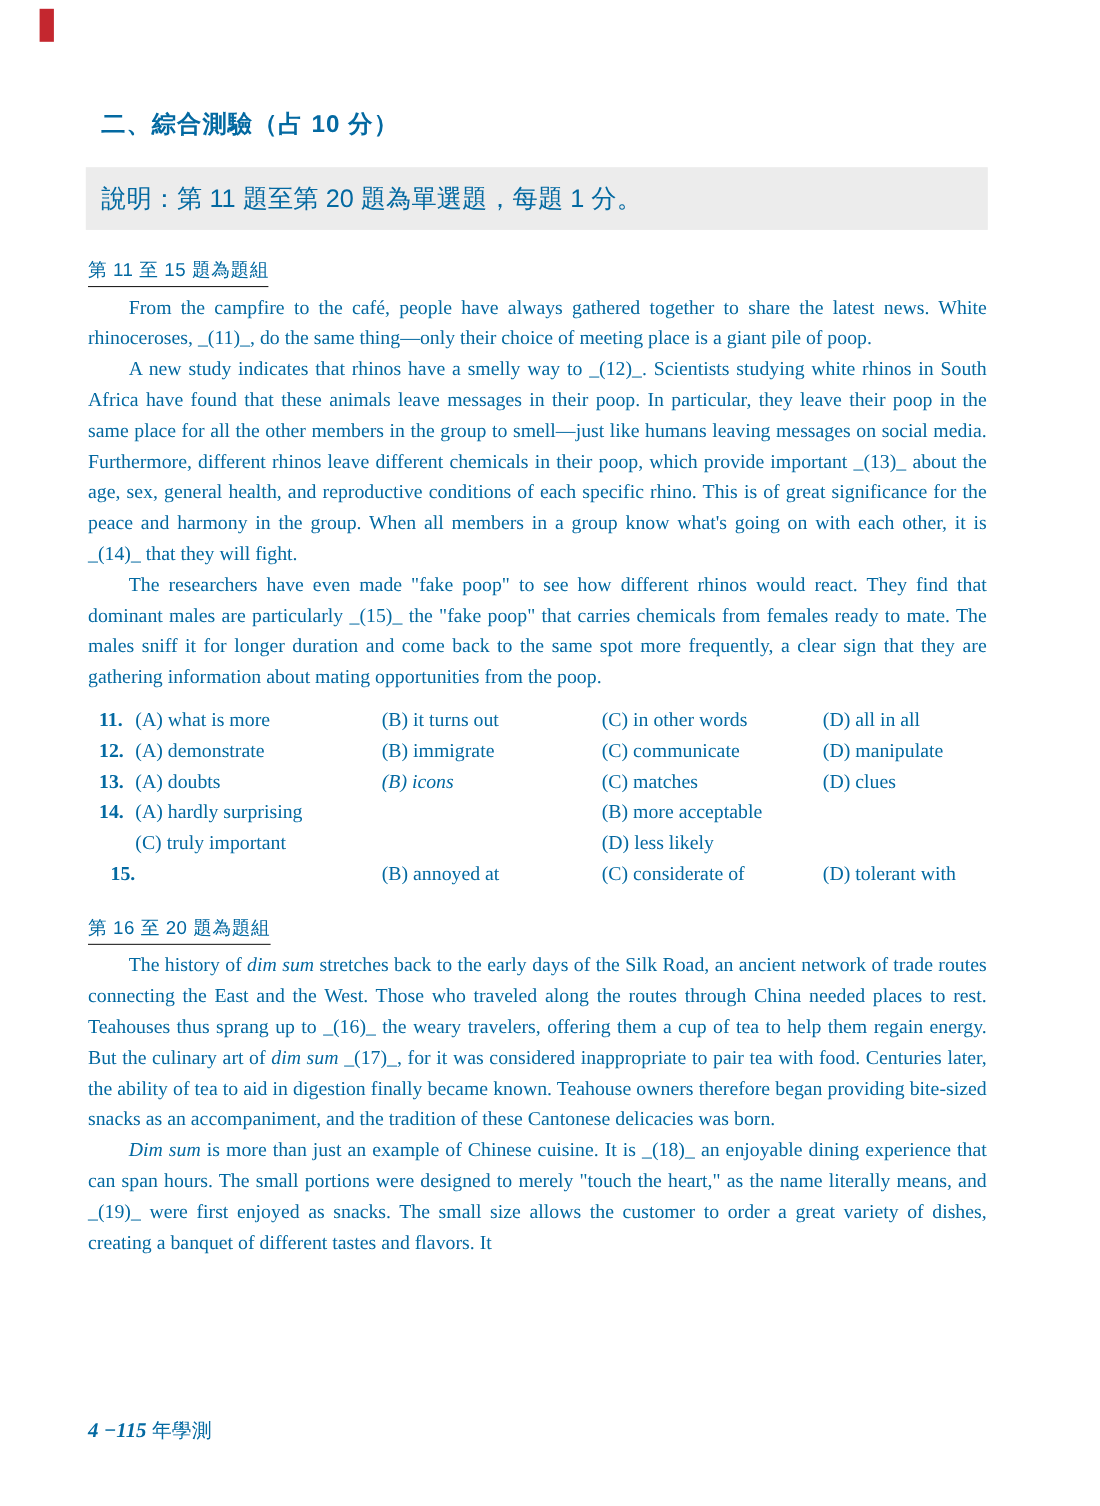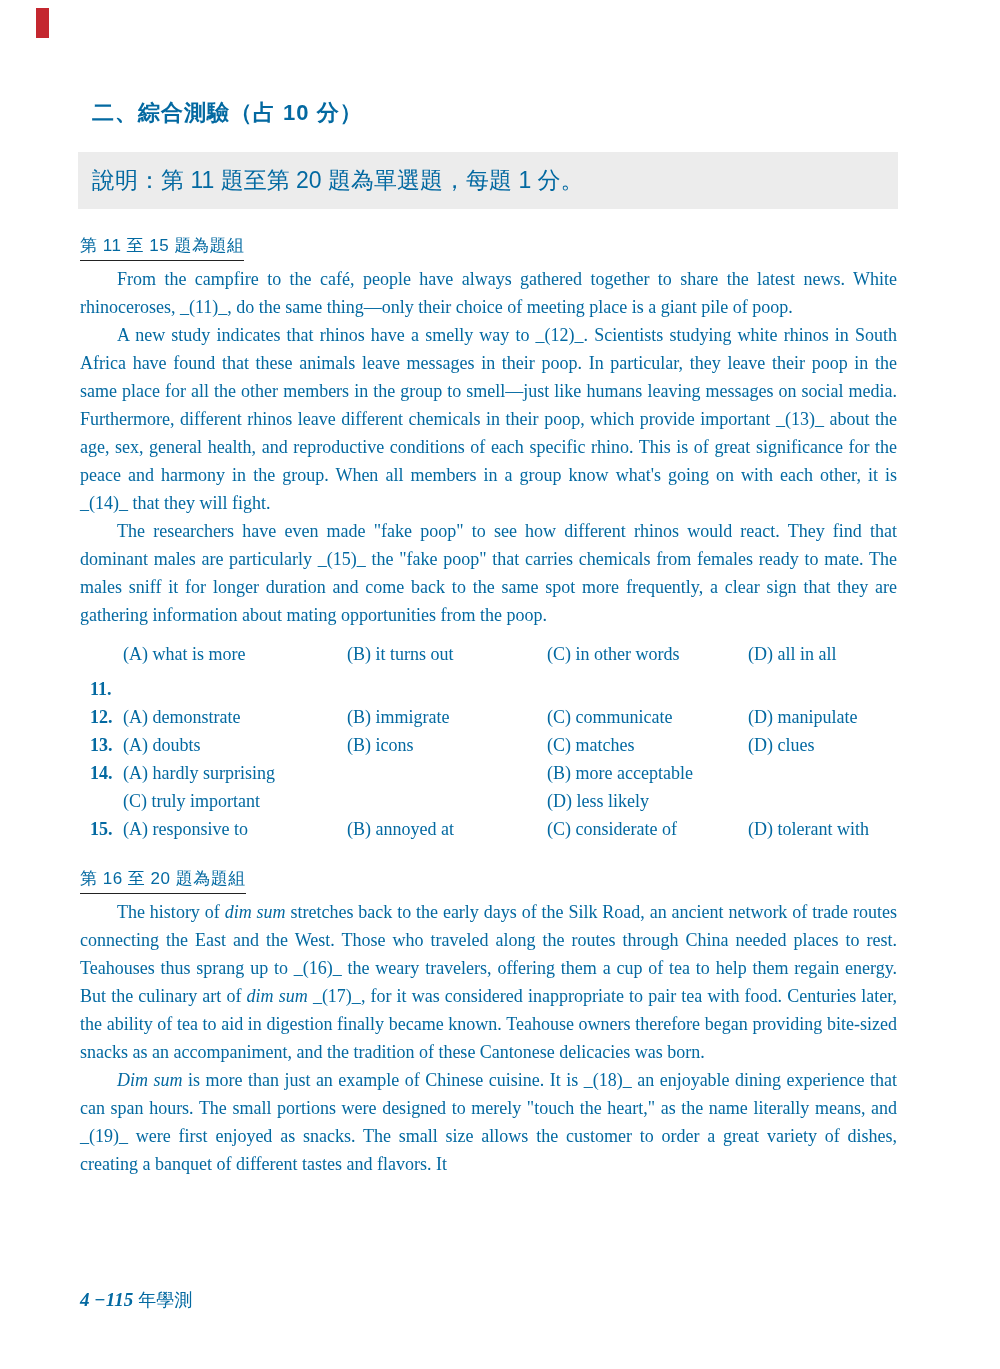--- a/index.html
+++ b/index.html
@@ -45,53 +45,52 @@
     </div>
 
     <div class="passage">
       <p><span>From the campfire to the café, people have always gathered together to share the latest news. White rhinoceroses, </span><span class="b">_(11)_</span><span>, do the same thing—only their choice of meeting place is a giant pile of poop.</span></p>
       <p><span>A new study indicates that rhinos have a smelly way to </span><span class="b">_(12)_</span><span>. Scientists studying white rhinos in South Africa have found that these animals leave messages in their poop. In particular, they leave their poop in the same place for all the other members in the group to smell—just like humans leaving messages on social media. Furthermore, different rhinos leave different chemicals in their poop, which provide important </span><span class="b">_(13)_</span><span> about the age, sex, general health, and reproductive conditions of each specific rhino. This is of great significance for the peace and harmony in the group. When all members in a group know what's going on with each other, it is </span><span class="b">_(14)_</span><span> that they will fight.</span></p>
       <p><span>The researchers have even made "fake poop" to see how different rhinos would react. They find that dominant males are particularly </span><span class="b">_(15)_</span><span> the "fake poop" that carries chemicals from females ready to mate. The males sniff it for longer duration and come back to the same spot more frequently, a clear sign that they are gathering information about mating opportunities from the poop.</span></p>
     </div>
 
     <div class="options">
         <div class="opt-row">
-          <span class="qno" style="grid-column: 1; margin-top: 35px;">11.</span>
+          <span class="qno" style="grid-column: 1;">11.</span>
           <span style="grid-column: 2;">(A) what is more</span>
           <span style="grid-column: 3;">(B) it turns out</span>
           <span style="grid-column: 4; font-family: Liberation Serif, serif;">(C) in other words</span>
           <span style="grid-column: 5;">(D) all in all</span>
         </div>
         <div class="opt-row">
           <span class="qno" style="grid-column: 1;">12.</span>
           <span style="grid-column: 2;">(A) demonstrate</span>
           <span style="grid-column: 3;">(B) immigrate</span>
           <span style="grid-column: 4;">(C) communicate</span>
           <span style="grid-column: 5;">(D) manipulate</span>
         </div>
         <div class="opt-row">
           <span class="qno" style="grid-column: 1;">13.</span>
           <span style="grid-column: 2;">(A) doubts</span>
-          <span style="grid-column: 3;">(B) icons</span>
+          <span style="grid-column: 3; font-style: italic;">(B) icons</span>
           <span style="grid-column: 4;">(C) matches</span>
           <span style="grid-column: 5;">(D) clues</span>
         </div>
         <div class="opt-row">
           <span class="qno" style="grid-column: 1;">14.</span>
           <span style="grid-column: 2;">(A) hardly surprising</span>
           <span style="grid-column: 4;">(B) more acceptable</span>
         </div>
         <div class="opt-row">
           <span class="qno" style="grid-column: 1;"></span>
           <span style="grid-column: 2;">(C) truly important</span>
           <span style="grid-column: 4;">(D) less likely</span>
         </div>
         <div class="opt-row">
-          <span class="qno" style="grid-column: 1;">15.</span>
-          <span style="grid-column: 2;">(A) responsive to</span>
+          <span class="qno" style="grid-column: 1; text-align: right;">15.</span>
           <span style="grid-column: 3;">(B) annoyed at</span>
           <span style="grid-column: 4;">(C) considerate of</span>
           <span style="grid-column: 5;">(D) tolerant with</span>
         </div>
       </div>
 
     <div class="group-heading g2">
       <span class="hd">第 16 至 20 題為題組</span>
     </div>
 

